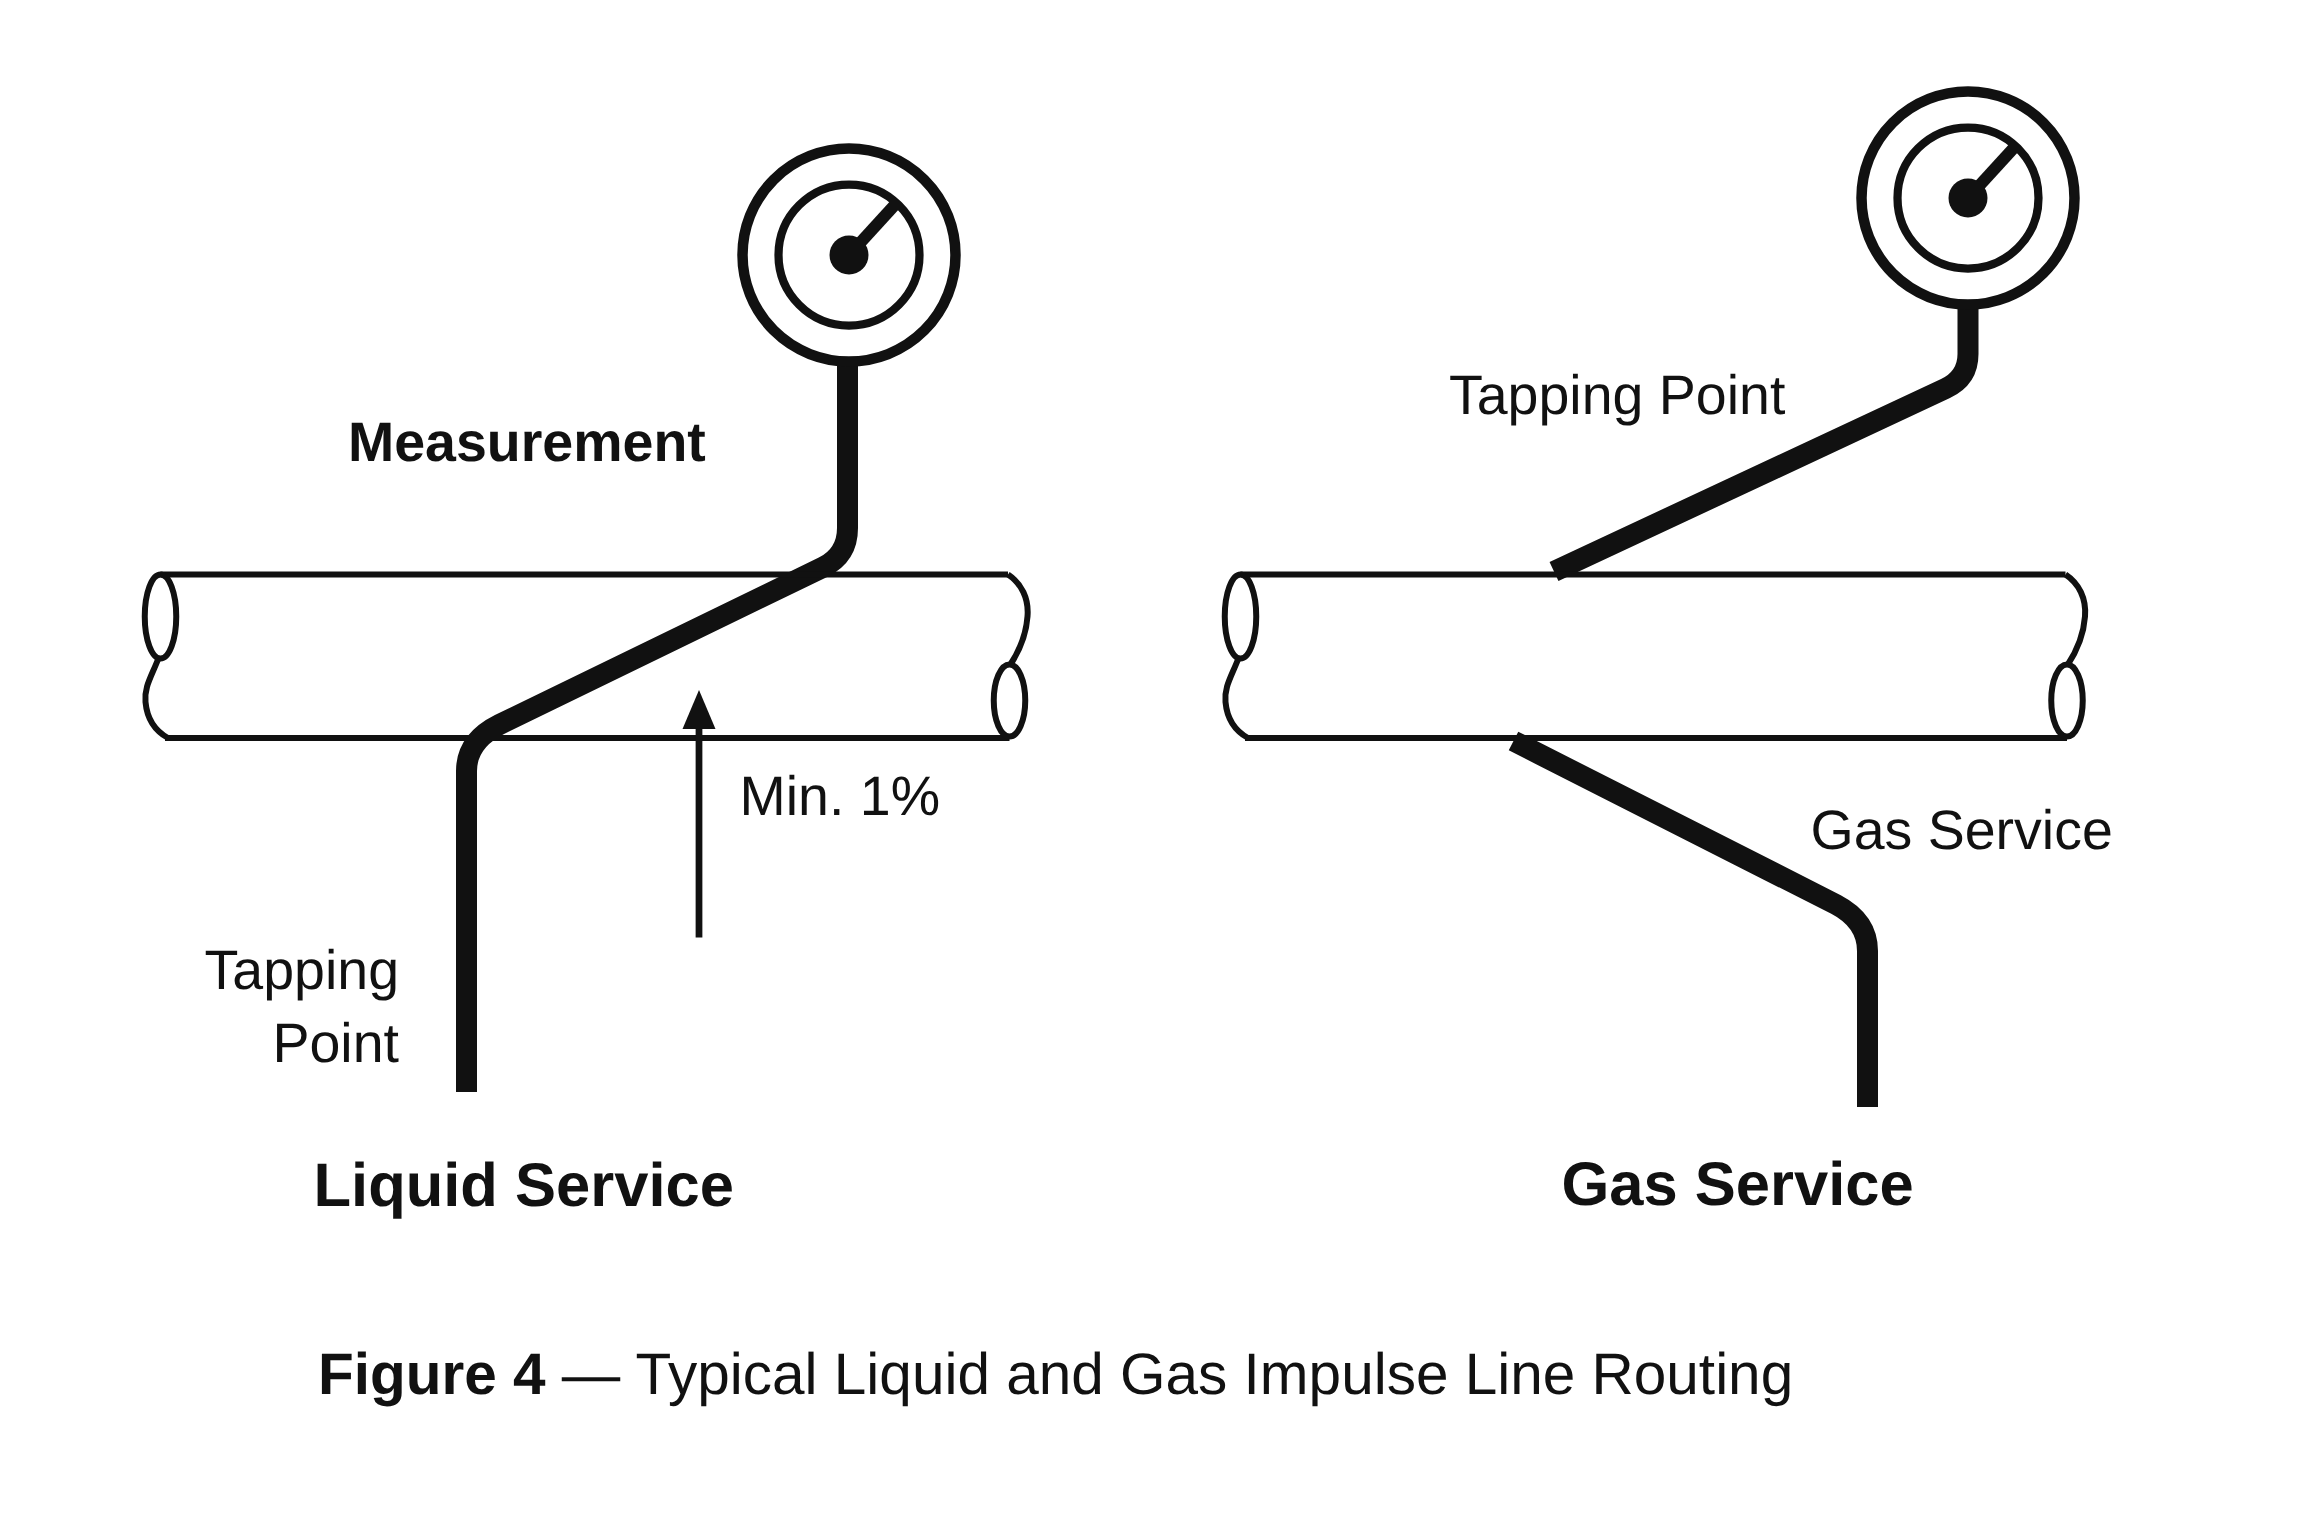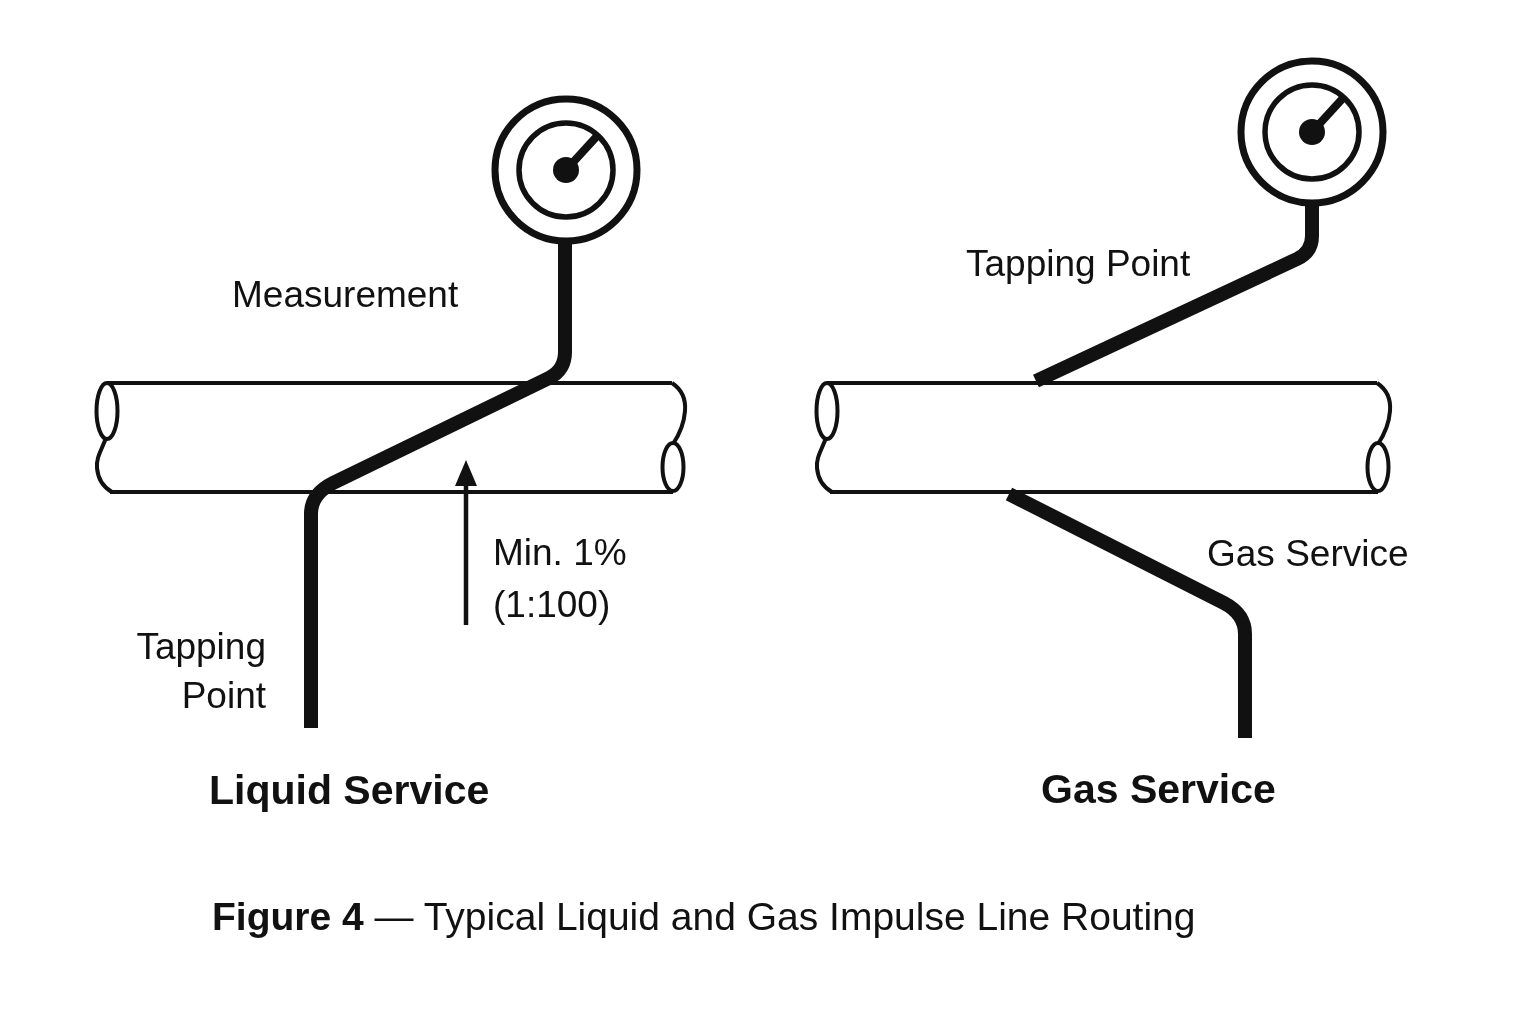--- a/index.html
+++ b/index.html
@@ -67,27 +67,26 @@
 
     <g>
       <circle cx="1312" cy="132" r="71" stroke-width="7" fill="#ffffff"></circle>
       <circle cx="1312" cy="132" r="47" stroke-width="5.5"></circle>
       <line x1="1312" y1="132" x2="1344" y2="97" stroke-width="8"></line>
       <circle cx="1312" cy="132" r="13" fill="#111111" stroke="none"></circle>
     </g>
 
   </svg>
 
-  <div class="label lbl-36" style="left:232px;top:270px;">
+  <div class="label lbl-36" style="left:232px;top:270px;font-weight:bold;">
     <span>Measurement</span>
   </div>
 
-  <div class="label lbl-slope" style="left:493px;top:527px;">
+  <div class="label lbl-slope" style="left:493px;top:505px;text-align:right;">
     <span>Min. 1%</span>
-    <span>(1:100)</span>
   </div>
 
   <div class="label lbl-36 right-align" style="left:100px;top:622px;width:166px;">
     <span>Tapping</span>
     <span>Point</span>
   </div>
 
   <div class="label lbl-title" style="left:209px;top:768px;">Liquid Service</div>
 
   <div class="label lbl-36" style="left:966px;top:239px;">Tapping Point</div>

